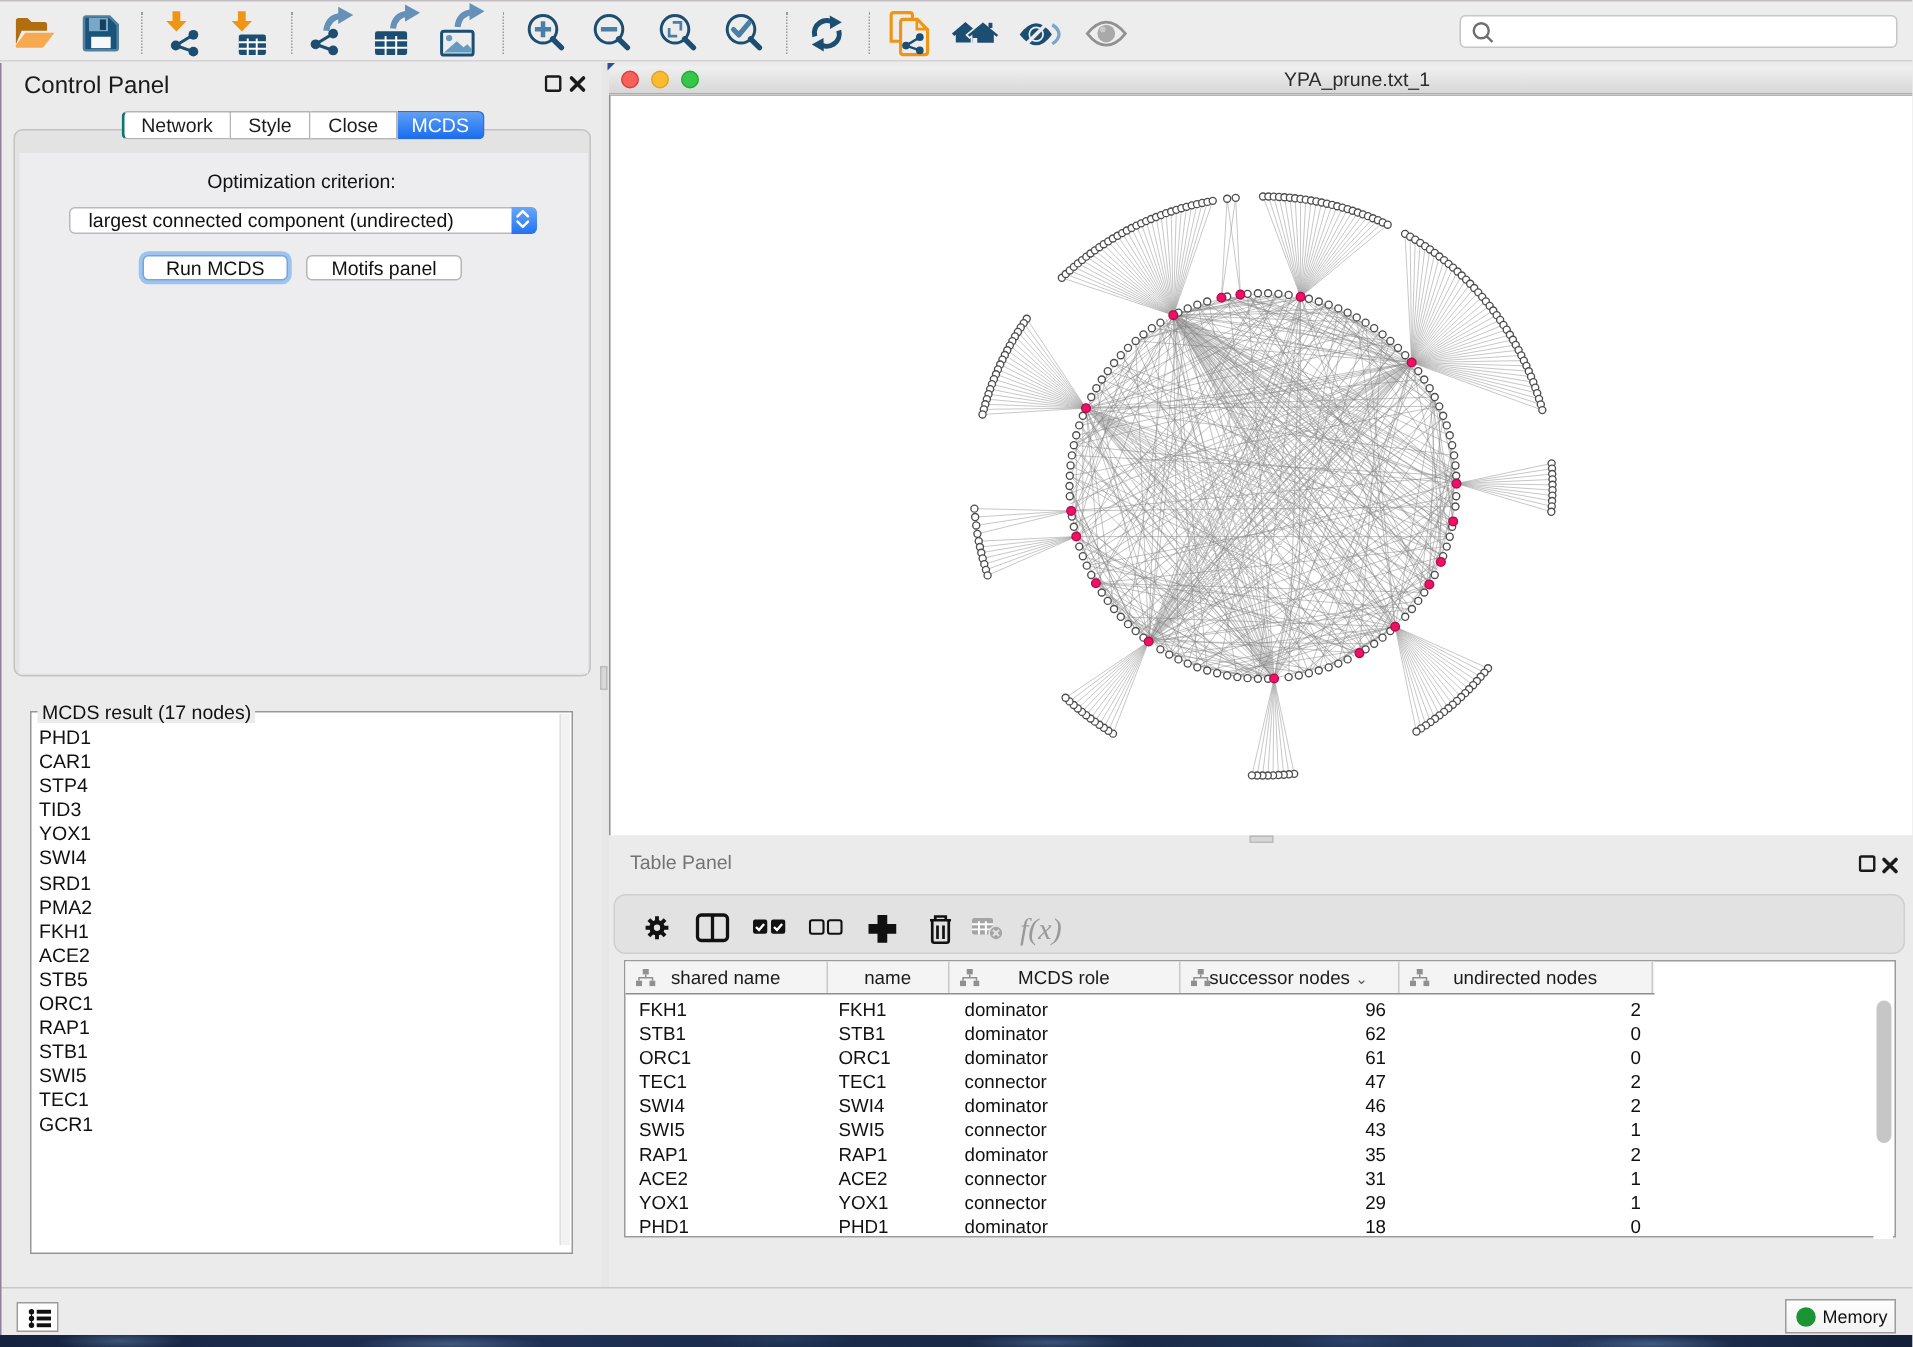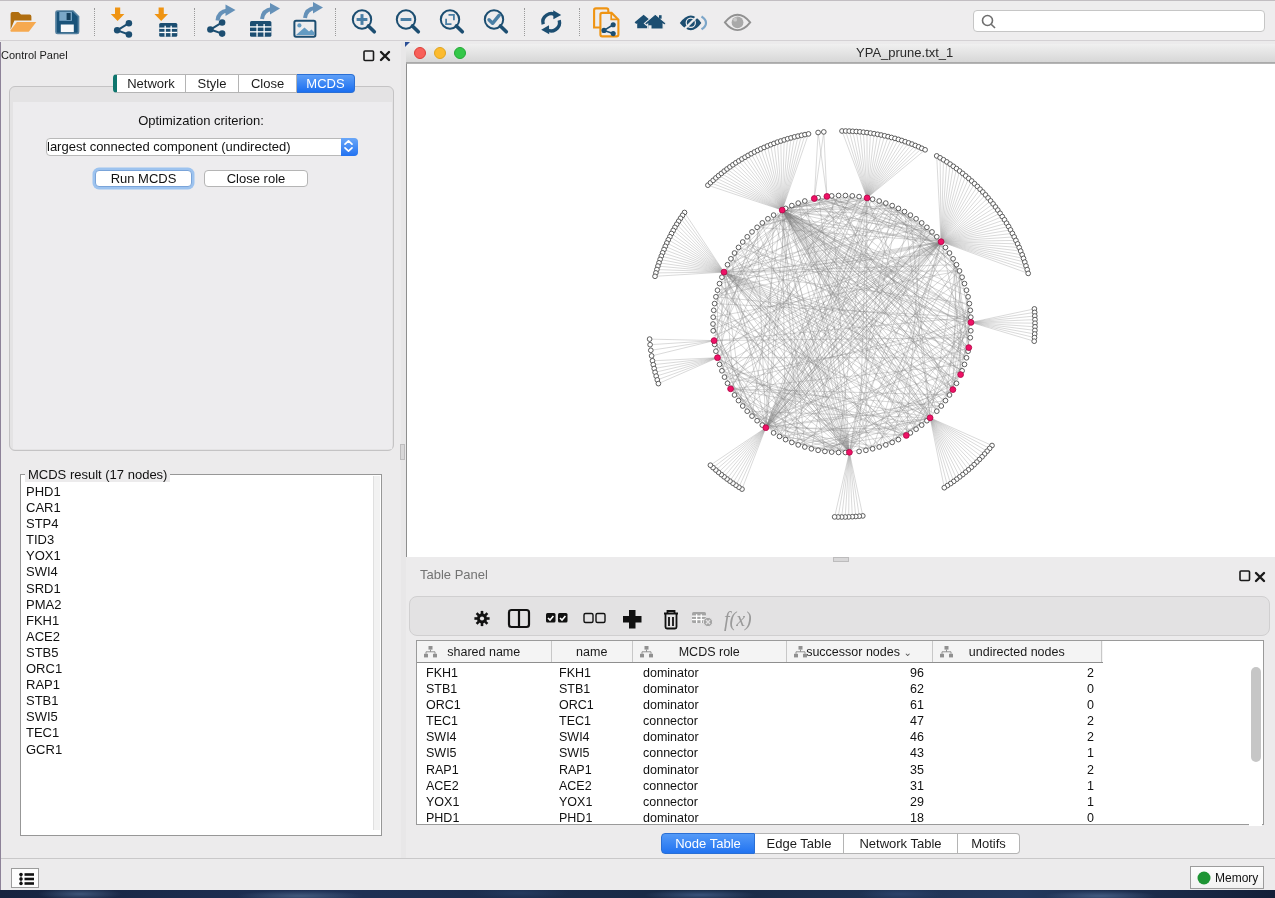--- a/index.html
+++ b/index.html
@@ -7,31 +7,31 @@
 body { background:#ecebec; position:relative; }
 .abs { position:absolute; }
 
 
 #toolbar { left:0; top:0; width:1275px; height:41px; background:#eeedee; border-top:1px solid #c2bec2; border-bottom:1px solid #d4d1d4; }
 .tsep { position:absolute; top:7px; height:28px; width:0; border-left:1px dotted #9a9a9a; }
 #searchbox { position:absolute; left:973px; top:9px; width:292px; height:22px; background:#fff; border:1px solid #c6c6c6; border-radius:4px; }
 
 
 #cpanel { left:1px; top:42px; width:400px; height:816px; background:#ecebec; }
-#cp-title { position:absolute; left:0; top:7px; font-size:11px; color:#1a1a1a; }
+#cp-title { position:absolute; left:15px; top:7px; font-size:16px; color:#1a1a1a; }
 .winbtn { position:absolute; top:8px; }
 #cp-tabs { position:absolute; left:80px; top:32px; height:19px; display:flex; z-index:3; }
 .tab { height:19px; font-size:13px; color:#1c1c1c; background:#fff; border:1px solid #b4b4b4; border-left:none; display:flex; align-items:center; justify-content:center; }
-.tab.first { border-left:4px solid #0f766e; border-radius:4px 0 0 4px;margin-left:32px; }
+.tab.first { border-left:2px solid #0f766e; border-radius:4px 0 0 4px; }
 .tab.last { border-radius:0 4px 4px 0; }
 .tab.sel { background:linear-gradient(#5e9ff7,#1a6ef0); color:#fff; border-color:#2a6fd4; }
 #cp-pane { position:absolute; left:8px; top:44px; width:385px; height:365px; background:#e4e3e4; border:1px solid #c4c3c4; border-radius:6px; }
 #cp-inner { position:absolute; left:3px; top:15px; width:379px; height:347px; background:#edecee; }
 #opt-label { position:absolute; left:0; top:71px; width:400px; text-align:center; font-size:13px; color:#111; }
-#dropdown { position:absolute; left:45px; top:95.5px; width:312px; height:18px; background:#fff; border:1px solid #b9b9b9; border-radius:4px; font-size:13px; color:#111; line-height:16px; }
+#dropdown { position:absolute; left:45px; top:95.5px; width:312px; height:18px; background:#fff; border:1px solid #b9b9b9; border-radius:4px; font-size:13px; color:#111; line-height:16px; padding-left:12px; }
 #dd-btn { position:absolute; right:-1px; top:-1px; width:17px; height:18px; background:linear-gradient(#6aa7f8,#2272f1); border-radius:0 4px 4px 0; }
 .btn { position:absolute; height:17px; background:#fff; border:1px solid #b5b5b5; border-radius:4px; font-size:13px; color:#111; text-align:center; line-height:15px; }
 #run-btn { left:94px; top:128px; width:97px; box-shadow:0 0 0 2.5px #9dc3ef; border-color:#7aa4d9; }
 #close-btn { left:203px; top:128px; width:104px; }
 #mcds-box { position:absolute; left:19px; top:432px; width:362px; height:362px; background:#fff; border:1px solid #979797; }
 #mcds-label { position:absolute; left:4px; top:-8px; background:#ecebec; padding:0 3px; font-size:13px; color:#111; }
 #mcds-list { position:absolute; left:5px; top:9px; font-size:13px; color:#111; line-height:16.1px; }
 #mcds-sb { position:absolute; right:1px; top:1px; width:7px; height:354px; background:#f2f2f2; border-left:1px solid #e0e0e0; }
 
 
@@ -39,21 +39,21 @@
 
 
 #net-title { left:406px; top:44px; width:869px; height:19px; background:linear-gradient(#f0f0f0,#d7d7d7); border-bottom:1px solid #aaa; }
 .light { position:absolute; top:2.9px; width:12px; height:12px; border-radius:50%; }
 #net-name { position:absolute; left:450px; top:1px; font-size:13px; color:#2a2a2a; }
 #canvas { left:406px; top:63px; width:869px; height:494px; background:#fff; border-left:1px solid #8e8e8e; border-top:1px solid #b5b5b5; }
 
 
 #tpanel { left:406px; top:557px; width:869px; height:301px; background:#ecebec; }
 #tp-title { position:absolute; left:14px; top:10px; font-size:13px; color:#737373; }
-#tp-toolbar { position:absolute; left:3px; top:39px; width:861px; height:40px; background:#e3e2e3; border:1px solid #d0cfd0; border-radius:8px;padding-left:44px; }
+#tp-toolbar { position:absolute; left:3px; top:39px; width:861px; height:40px; background:#e3e2e3; border:1px solid #d0cfd0; border-radius:8px; }
 #tp-table { position:absolute; left:10px; top:83px; width:848px; height:185px; background:#fff; border:1px solid #9a9a9a; }
 #tp-head { position:absolute; left:0; top:0; width:686px; height:22px; background:#f4f4f4; border-bottom:1px solid #8f8f8f;text-decoration:underline; }
 .hcell { position:absolute; top:0; height:21px; border-right:1px solid #c8c8c8; font-size:12.5px; color:#1a1a1a; text-align:center; line-height:22px; }
 .rowtxt { position:absolute; font-size:12.5px; color:#111; line-height:16.1px; white-space:pre; }
 #tp-sb { position:absolute; right:1px; top:23px; width:13px; height:162px; background:#fff; }
 #tp-thumb { position:absolute; left:1.5px; top:3px; width:10px; height:95px; background:#c6c6c6; border-radius:5px; }
 #tp-tabs { position:absolute; left:255px; top:276px; height:21px; display:flex; z-index:3; }
 .btab { height:21px; font-size:13px; color:#1c1c1c; background:#fff; border:1px solid #b4b4b4; border-left:none; display:flex; align-items:center; justify-content:center; }
 .btab.first { border-left:1px solid #b4b4b4; border-radius:4px 0 0 4px; }
 .btab.last { border-radius:0 4px 4px 0; }
@@ -199,21 +199,21 @@
       <div id="cp-inner"></div>
     </div>
   <div id="opt-label">Optimization criterion:</div>
   <div id="dropdown">largest connected component (undirected)
     <div id="dd-btn"><svg width="15" height="16" viewBox="0 0 15 16">
           <path d="M4 6.2L7.5 2.8L11 6.2" fill="none" stroke="#fff" stroke-width="1.7" stroke-linecap="round" stroke-linejoin="round"></path>
           <path d="M4 9.8L7.5 13.2L11 9.8" fill="none" stroke="#fff" stroke-width="1.7" stroke-linecap="round" stroke-linejoin="round"></path>
         </svg></div>
   </div>
   <div class="btn" id="run-btn">Run MCDS</div>
-  <div class="btn" id="close-btn">Close role</div>
+  <div class="btn" id="close-btn">Motifs panel</div>
   <div id="mcds-box">
     <div id="mcds-label">MCDS result (17 nodes)</div>
     <div id="mcds-list">PHD1<br>CAR1<br>STP4<br>TID3<br>YOX1<br>SWI4<br>SRD1<br>PMA2<br>FKH1<br>ACE2<br>STB5<br>ORC1<br>RAP1<br>STB1<br>SWI5<br>TEC1<br>GCR1</div>
     <div id="mcds-sb"></div>
   </div>
 </div>
 
 <div class="abs" id="vsplit"></div>
 
 <div class="abs" id="net-title">
@@ -634,26 +634,20 @@
         <div class="rowtxt" style="left:9px;top:24px">FKH1<br>STB1<br>ORC1<br>TEC1<br>SWI4<br>SWI5<br>RAP1<br>ACE2<br>YOX1<br>PHD1</div>
         <div class="rowtxt" style="left:142px;top:24px">FKH1<br>STB1<br>ORC1<br>TEC1<br>SWI4<br>SWI5<br>RAP1<br>ACE2<br>YOX1<br>PHD1</div>
         <div class="rowtxt" style="left:226px;top:24px">dominator<br>dominator<br>dominator<br>connector<br>dominator<br>connector<br>dominator<br>connector<br>connector<br>dominator</div>
         <div class="rowtxt" style="left:420px;top:24px;width:87px;text-align:right">96<br>62<br>61<br>47<br>46<br>43<br>35<br>31<br>29<br>18</div>
         <div class="rowtxt" style="left:590px;top:24px;width:87px;text-align:right">2<br>0<br>0<br>2<br>2<br>1<br>2<br>1<br>1<br>0</div>
       </div>
     <div id="tp-sb">
         <div id="tp-thumb"></div>
       </div>
   </div>
-  <div id="tp-tabs">
-    <div class="btab sel first" style="width:94px">Node Table</div>
-    <div class="btab" style="width:89px">Edge Table</div>
-    <div class="btab" style="width:114px">Network Table</div>
-    <div class="btab last" style="width:62px">Motifs</div>
-  </div>
 </div>
 
 <div class="abs" id="statusbar">
   <div id="sb-left">
     <svg width="26" height="18" viewBox="0 0 26 18" style="position:absolute;left:0.5px;top:0.5px">
         <line x1="8" y1="3" x2="8" y2="15" stroke="#111" stroke-width="0.8"></line>
         <g fill="#111">
           <circle cx="8" cy="4.5" r="1.8"></circle>
           <circle cx="8" cy="9" r="1.8"></circle>
           <circle cx="8" cy="13.5" r="1.8"></circle>

